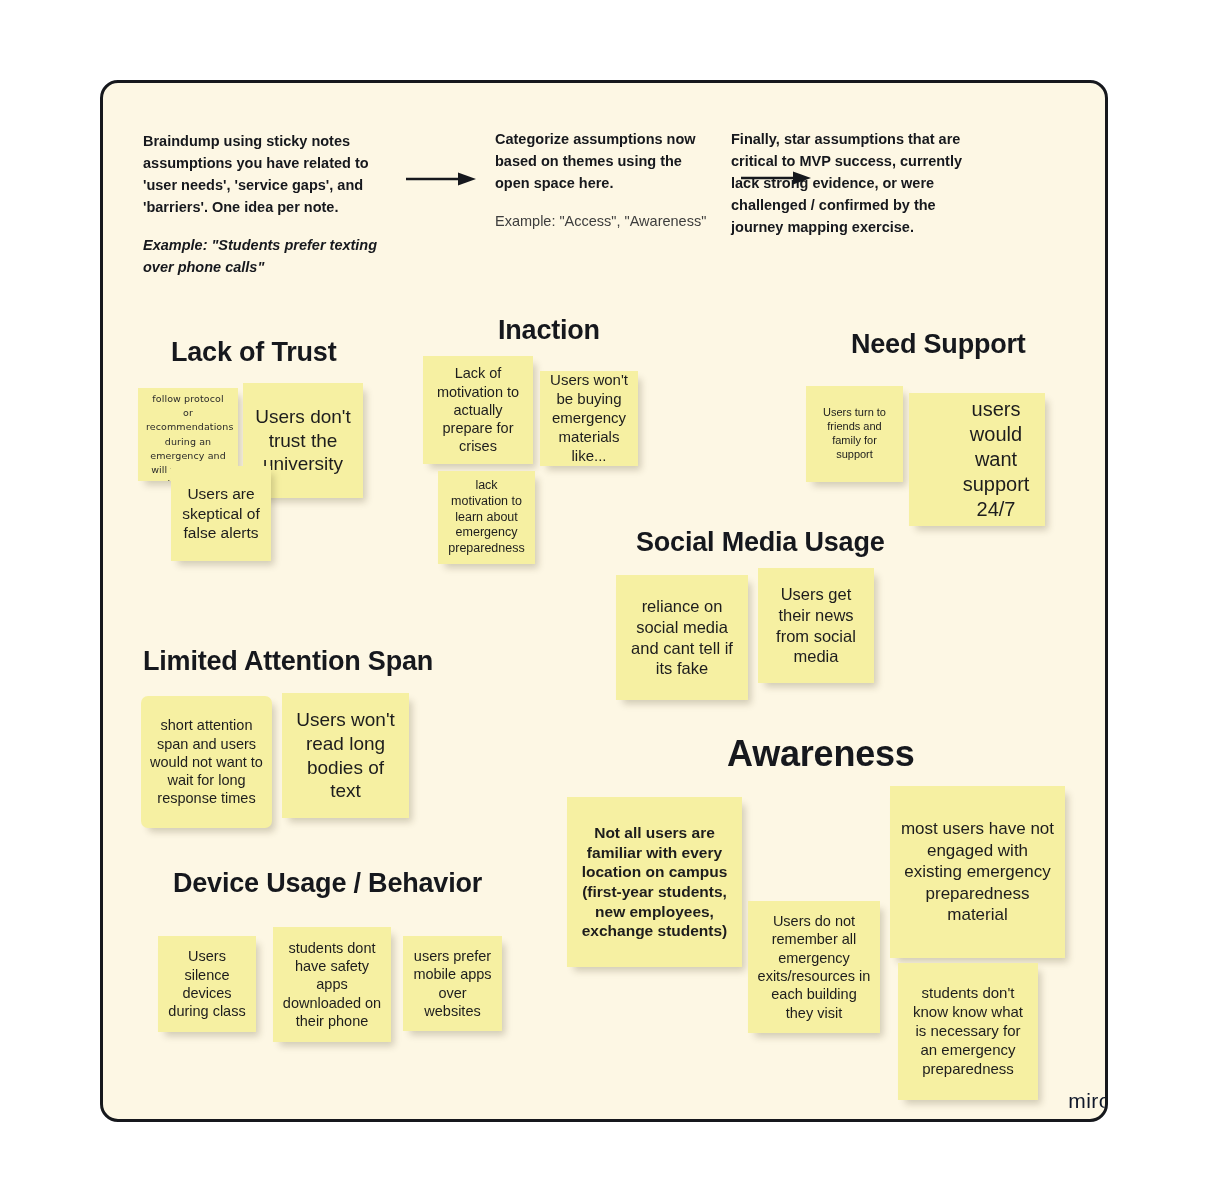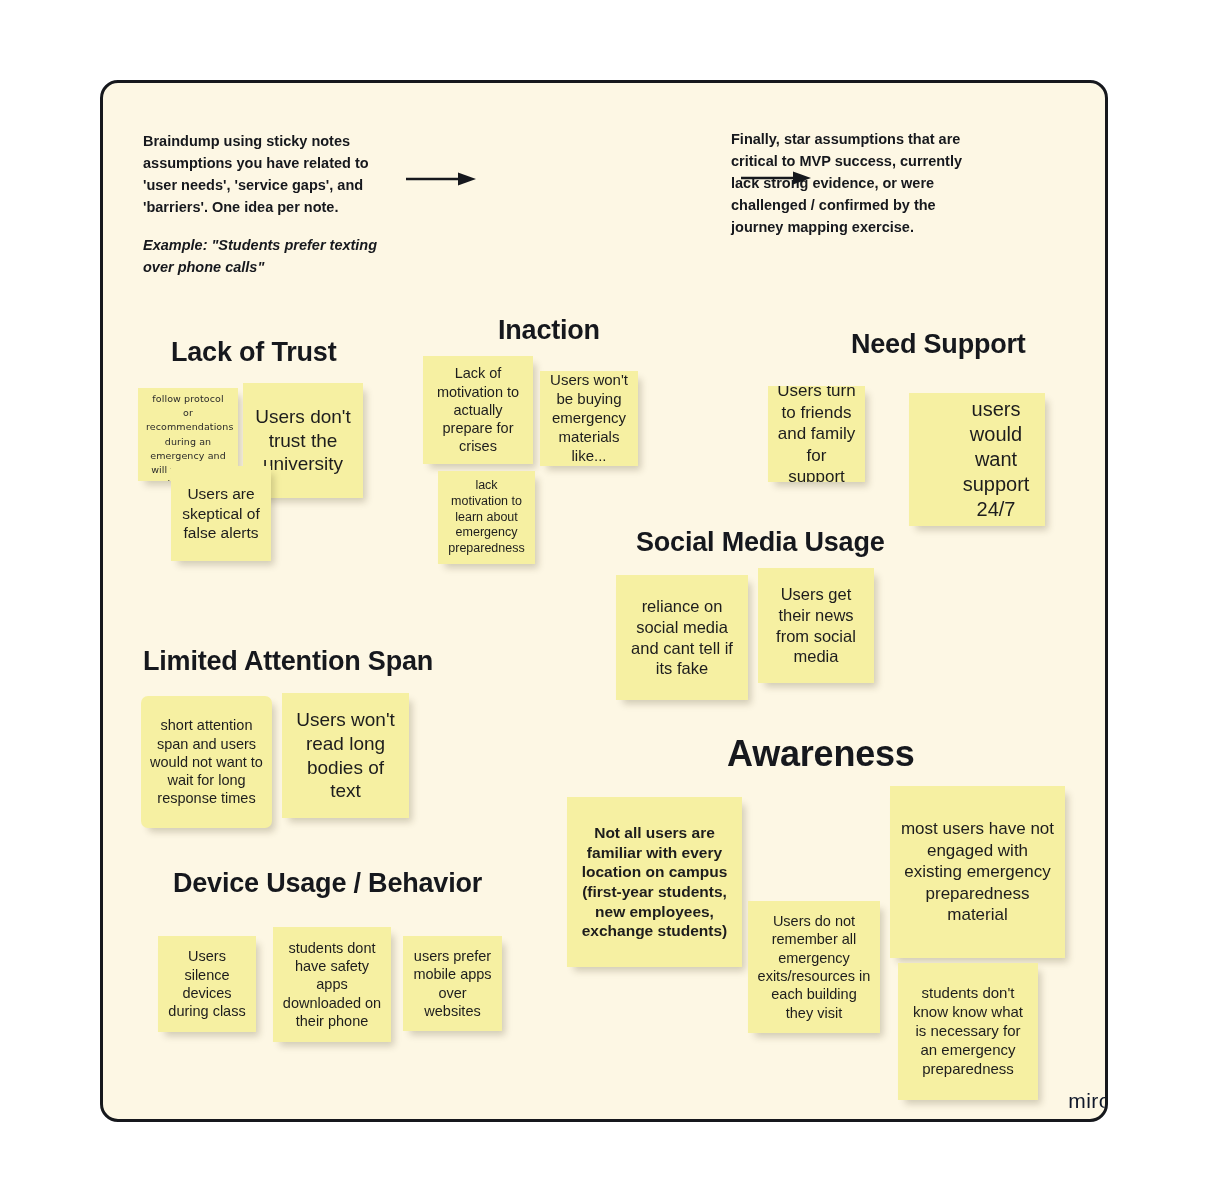--- a/index.html
+++ b/index.html
@@ -113,20 +113,24 @@
   <div class="instr" id="instr-1">
     <span class="bold">Braindump using sticky notes assumptions you have related to 'user needs', 'service gaps', and 'barriers'. One idea per note.</span>
     <span class="example-bold">Example: "Students prefer texting over phone calls"</span>
   </div>
 
   <svg class="arrow" id="arrow-1" viewBox="0 0 70 14">
     <line x1="0" y1="7" x2="55" y2="7" stroke="#16181d" stroke-width="2.4"></line>
     <polygon points="52,0.5 70,7 52,13.5" fill="#16181d"></polygon>
   </svg>
 
+  <div class="instr" id="instr-2">
+    <span class="bold">Categorize assumptions now based on themes using the open space here.</span>
+    <span class="example-plain">Example: "Access", "Awareness"</span>
+  </div>
 
   <svg class="arrow" id="arrow-2" viewBox="0 0 70 14">
     <line x1="0" y1="7" x2="55" y2="7" stroke="#16181d" stroke-width="2.4"></line>
     <polygon points="52,0.5 70,7 52,13.5" fill="#16181d"></polygon>
   </svg>
 
   <div class="instr" id="instr-3">
     <span class="bold">Finally, star assumptions that are critical to MVP success, currently lack strong evidence, or were challenged / confirmed by the journey mapping exercise.</span>
   </div>
 
@@ -153,21 +157,21 @@
   <div class="note" style="left:437px; top:288px; width:98px; height:95px; font-size:15px;padding-left:8px;">
     <span>Users won't be buying emergency materials like...</span>
   </div>
 
   <div class="note" style="left:335px; top:388px; width:97px; height:93px; font-size:12.5px;">
     <span>lack motivation to learn about emergency preparedness</span>
   </div>
 
   <div class="cluster-title" style="left:748px; top:246px; font-size:27px;">Need Support</div>
 
-  <div class="note" style="left:665px; top:303px; width:97px; height:96px; font-size:17px;">
+  <div class="note" style="left:703px; top:303px; width:97px; height:96px; font-size:11px;">
     <span>Users turn to friends and family for support</span>
   </div>
 
   <div class="note" style="left:806px; top:310px; width:136px; height:133px; font-size:20px;padding-left:46px;">
     <span>users would want support 24/7</span>
   </div>
 
   <div class="cluster-title" style="left:533px; top:444px; font-size:27px;">Social Media Usage</div>
 
   <div class="note" style="left:513px; top:492px; width:132px; height:125px; font-size:16.5px;">

